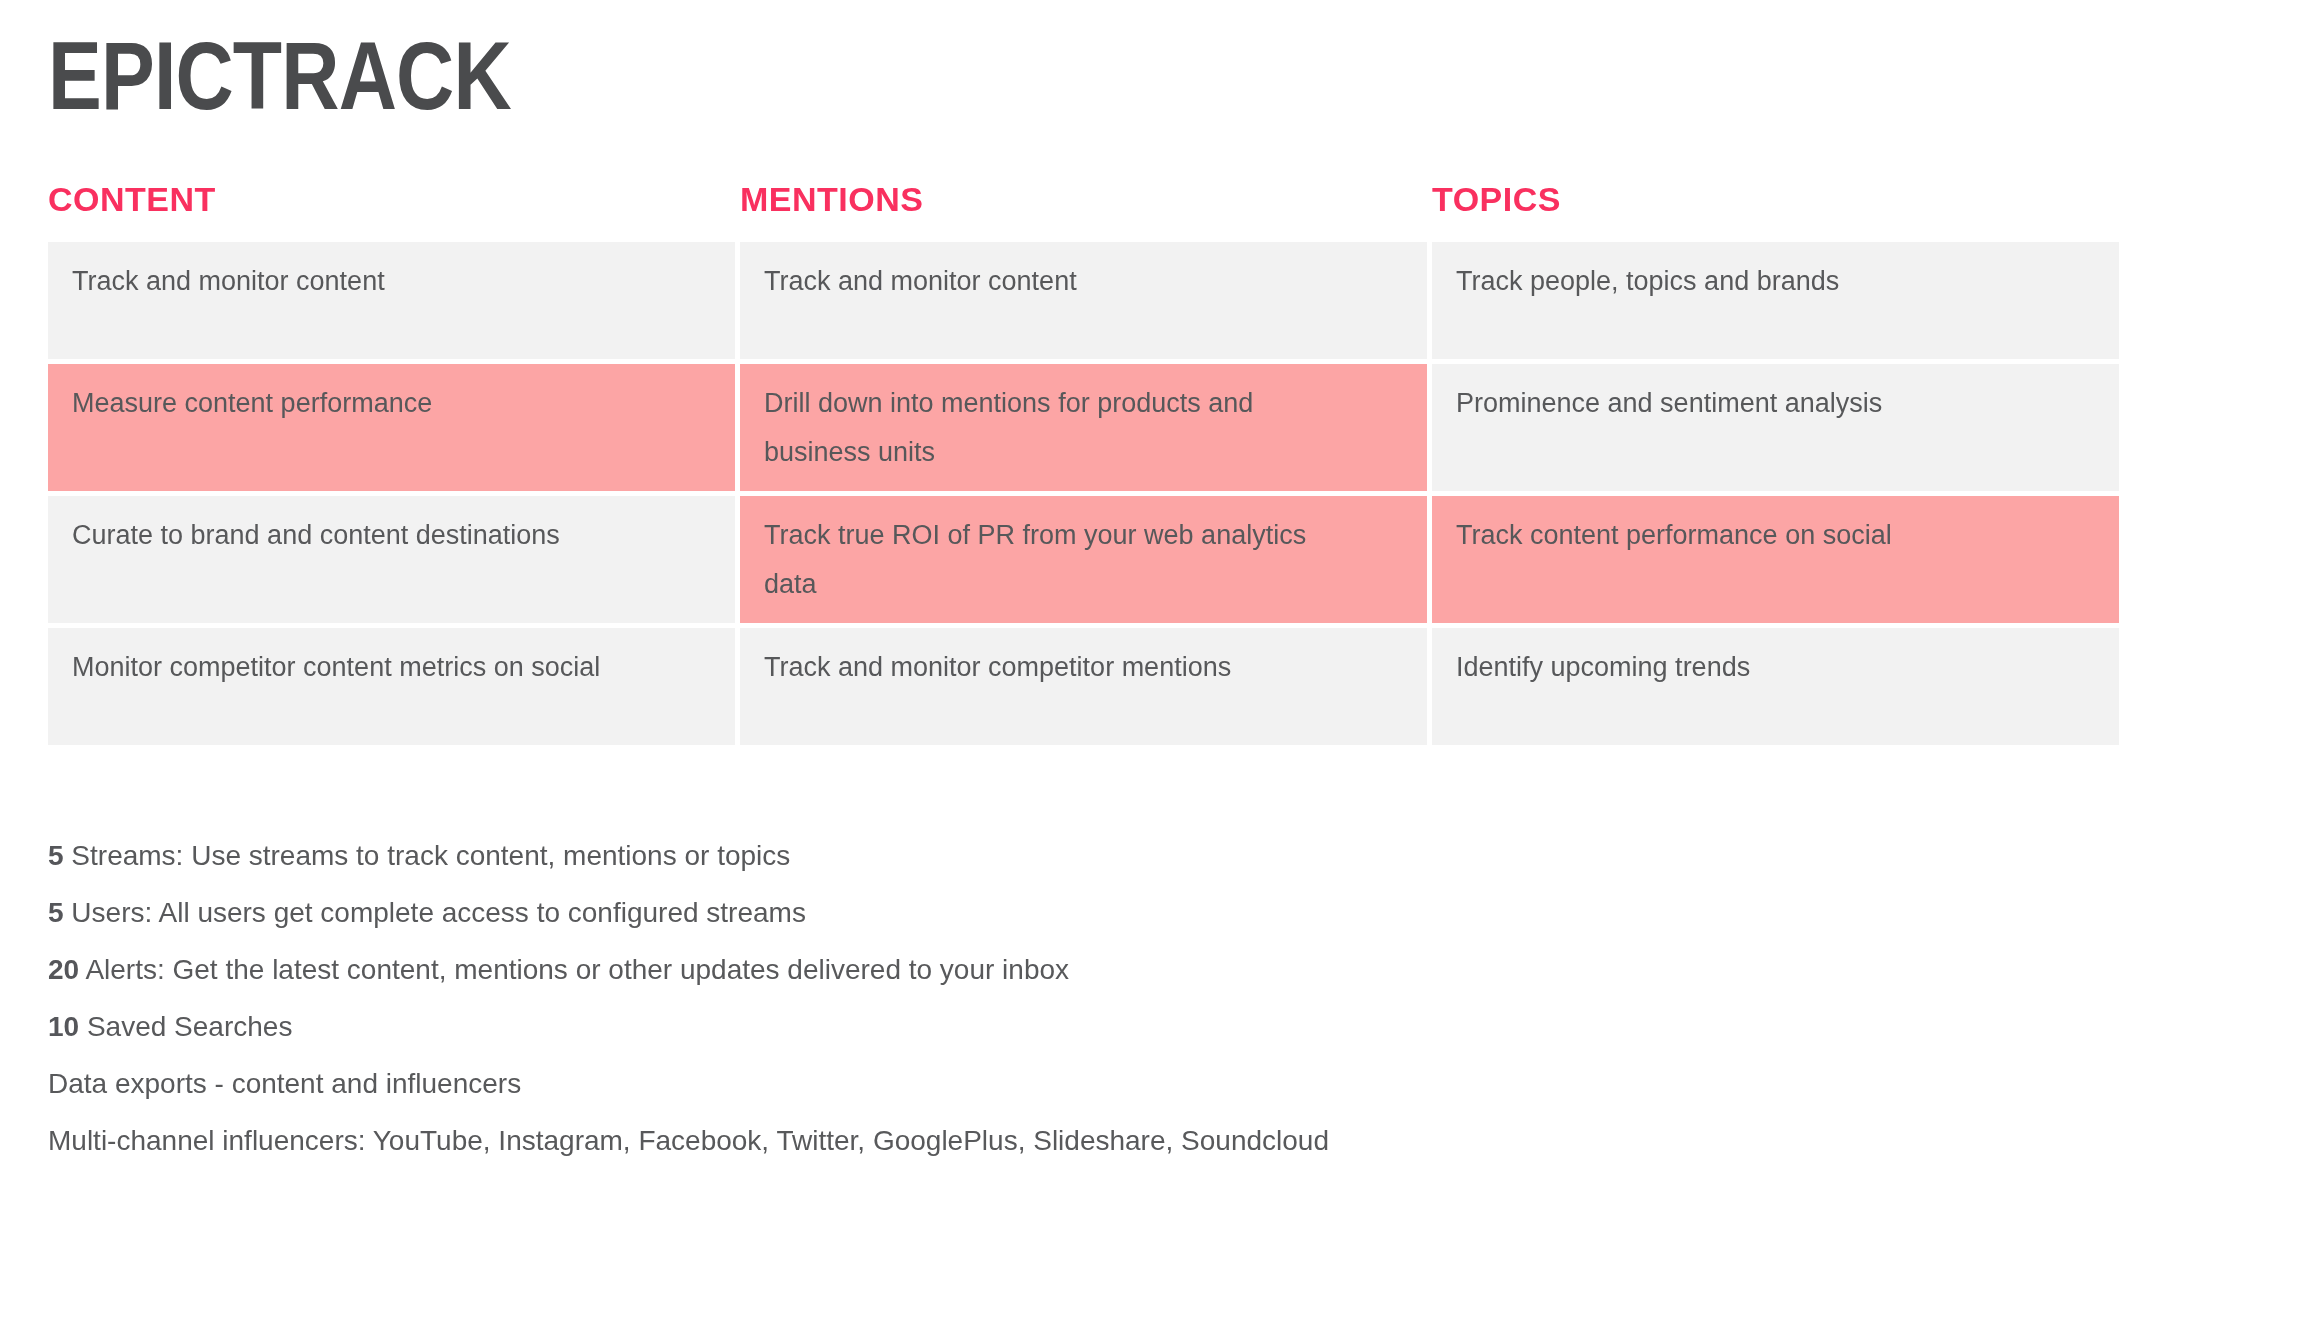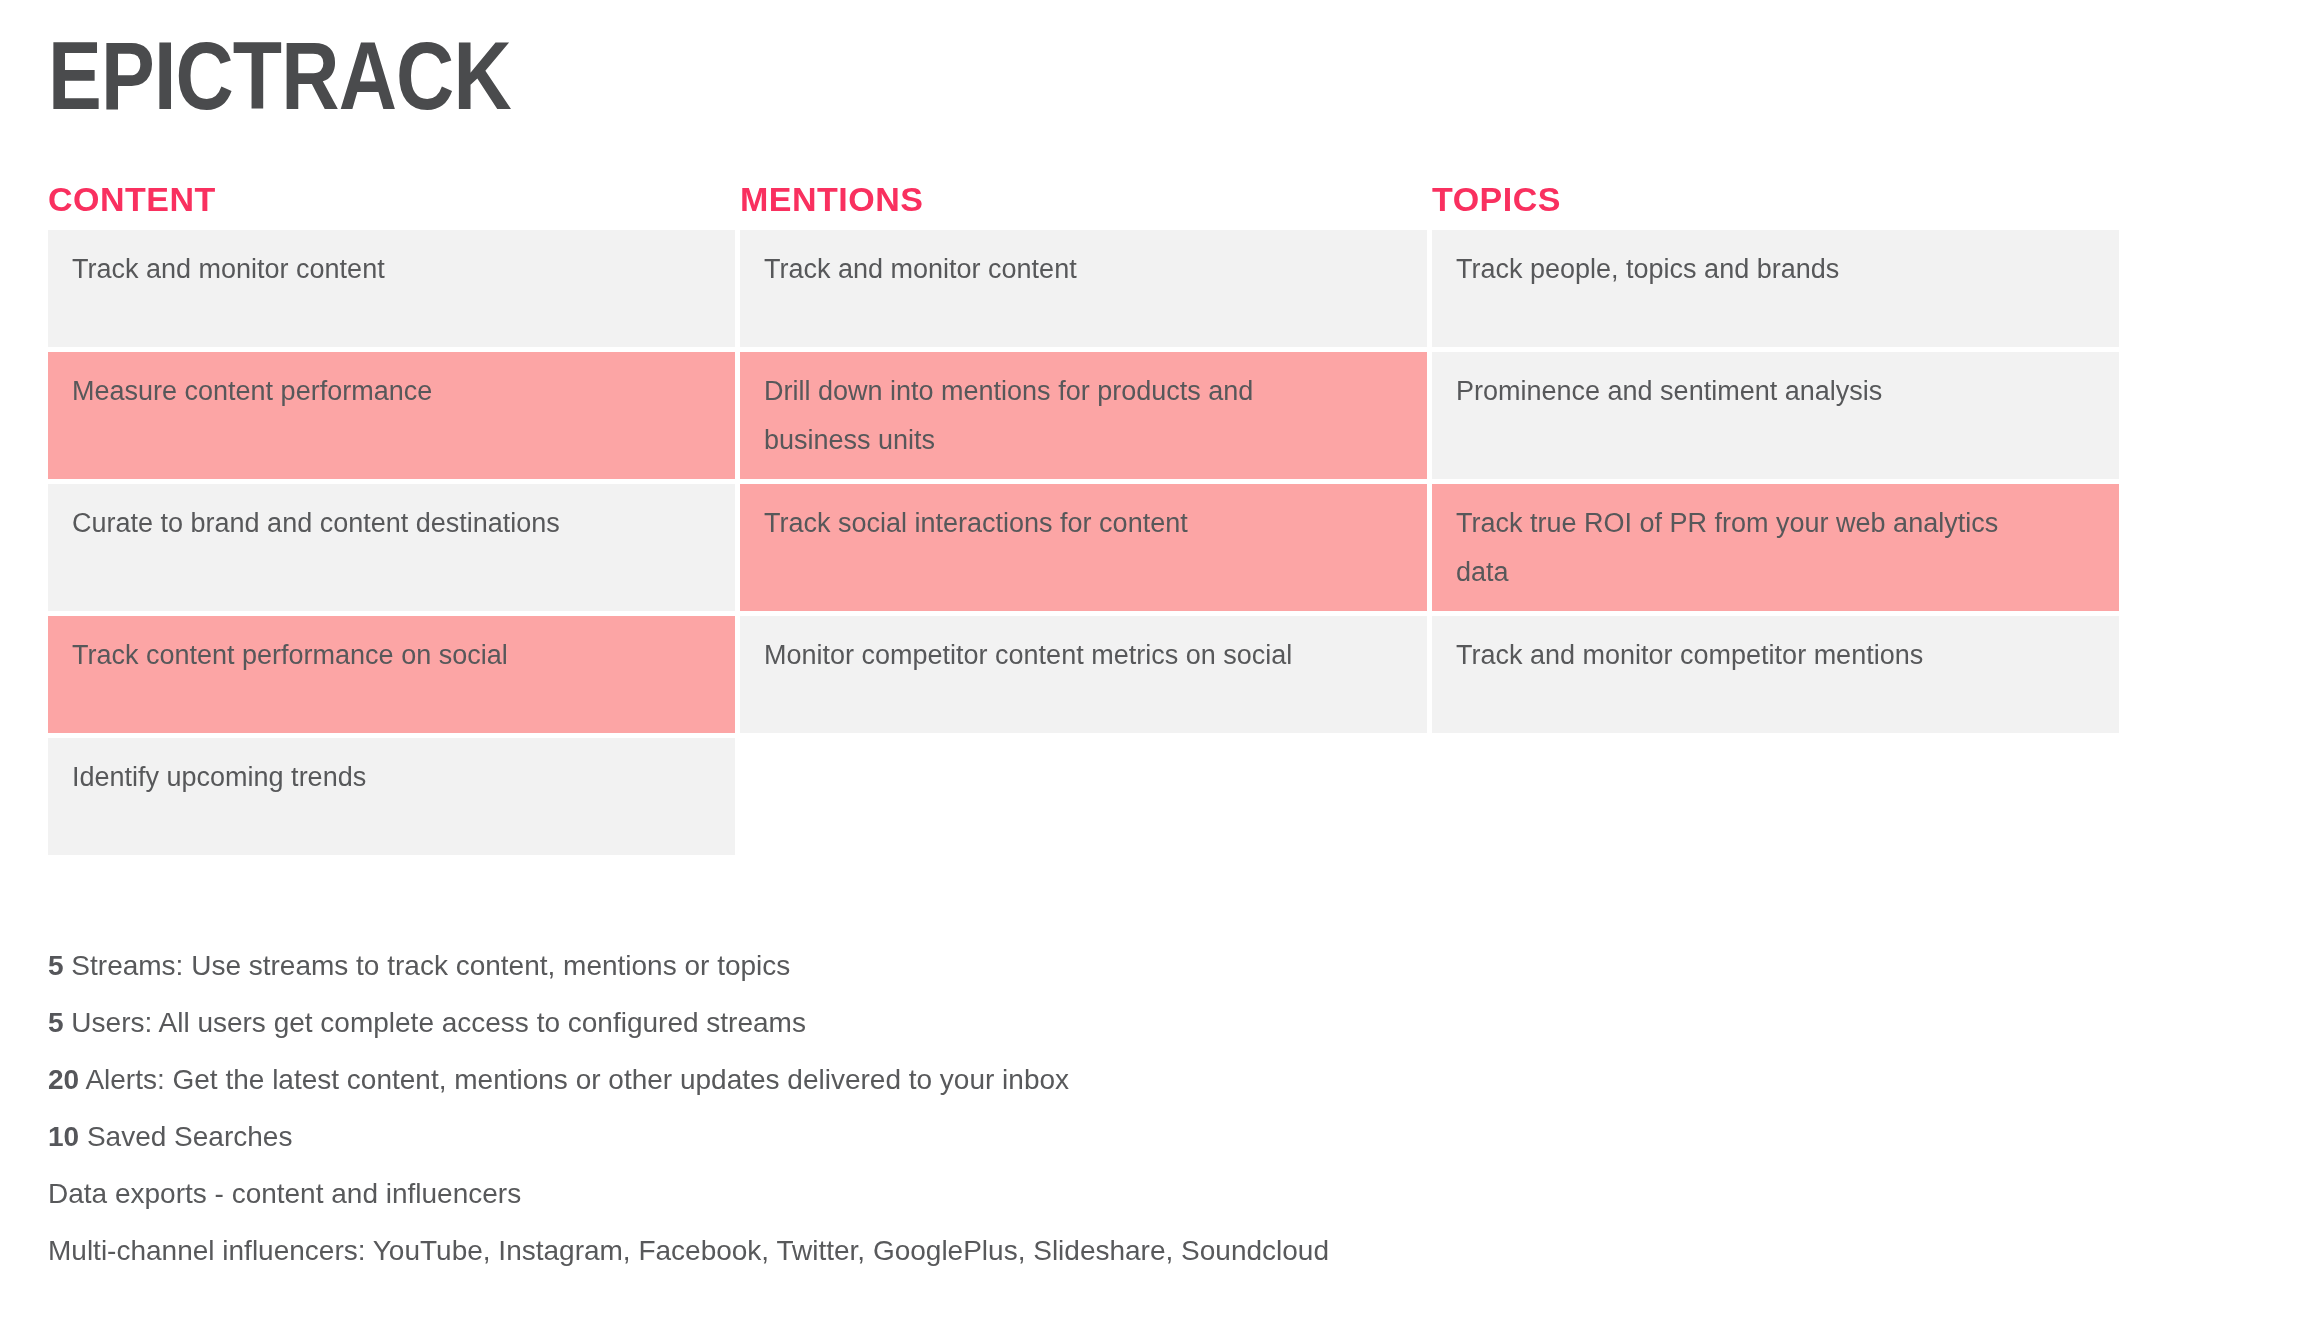--- a/index.html
+++ b/index.html
@@ -28,21 +28,21 @@
     transform: scaleX(0.84);
     transform-origin: left center;
     white-space: nowrap;
   }
   
   .col-headers {
     margin-top: 58px;
     display: grid;
     grid-template-columns: repeat(3, 1fr);
     column-gap: 5px;
-    margin-bottom: 14px;
+    margin-bottom: 26px;
   }
   .col-header {
     font-size: 34px;
     line-height: 34px;
     font-weight: 700;
     letter-spacing: 0.5px;
     color: #f9305f;
   }
   
   .feature-table {
@@ -111,23 +111,20 @@
       </div>
 
     <div class="cell row-odd">
         <span class="cell-text">Prominence and sentiment analysis</span>
       </div>
     <div class="cell row-odd">
         <span class="cell-text">Curate to brand and content destinations</span>
       </div>
 
     <div class="cell row-even">
-        <span class="cell-text">Track social interactions for content</span>
-      </div>
-    <div class="cell row-even">
         <span class="cell-text">Track true ROI of PR from your web analytics data</span>
       </div>
     <div class="cell row-even">
         <span class="cell-text">Track content performance on social</span>
       </div>
 
     <div class="cell row-odd">
         <span class="cell-text">Monitor competitor content metrics on social</span>
       </div>
     <div class="cell row-odd">

